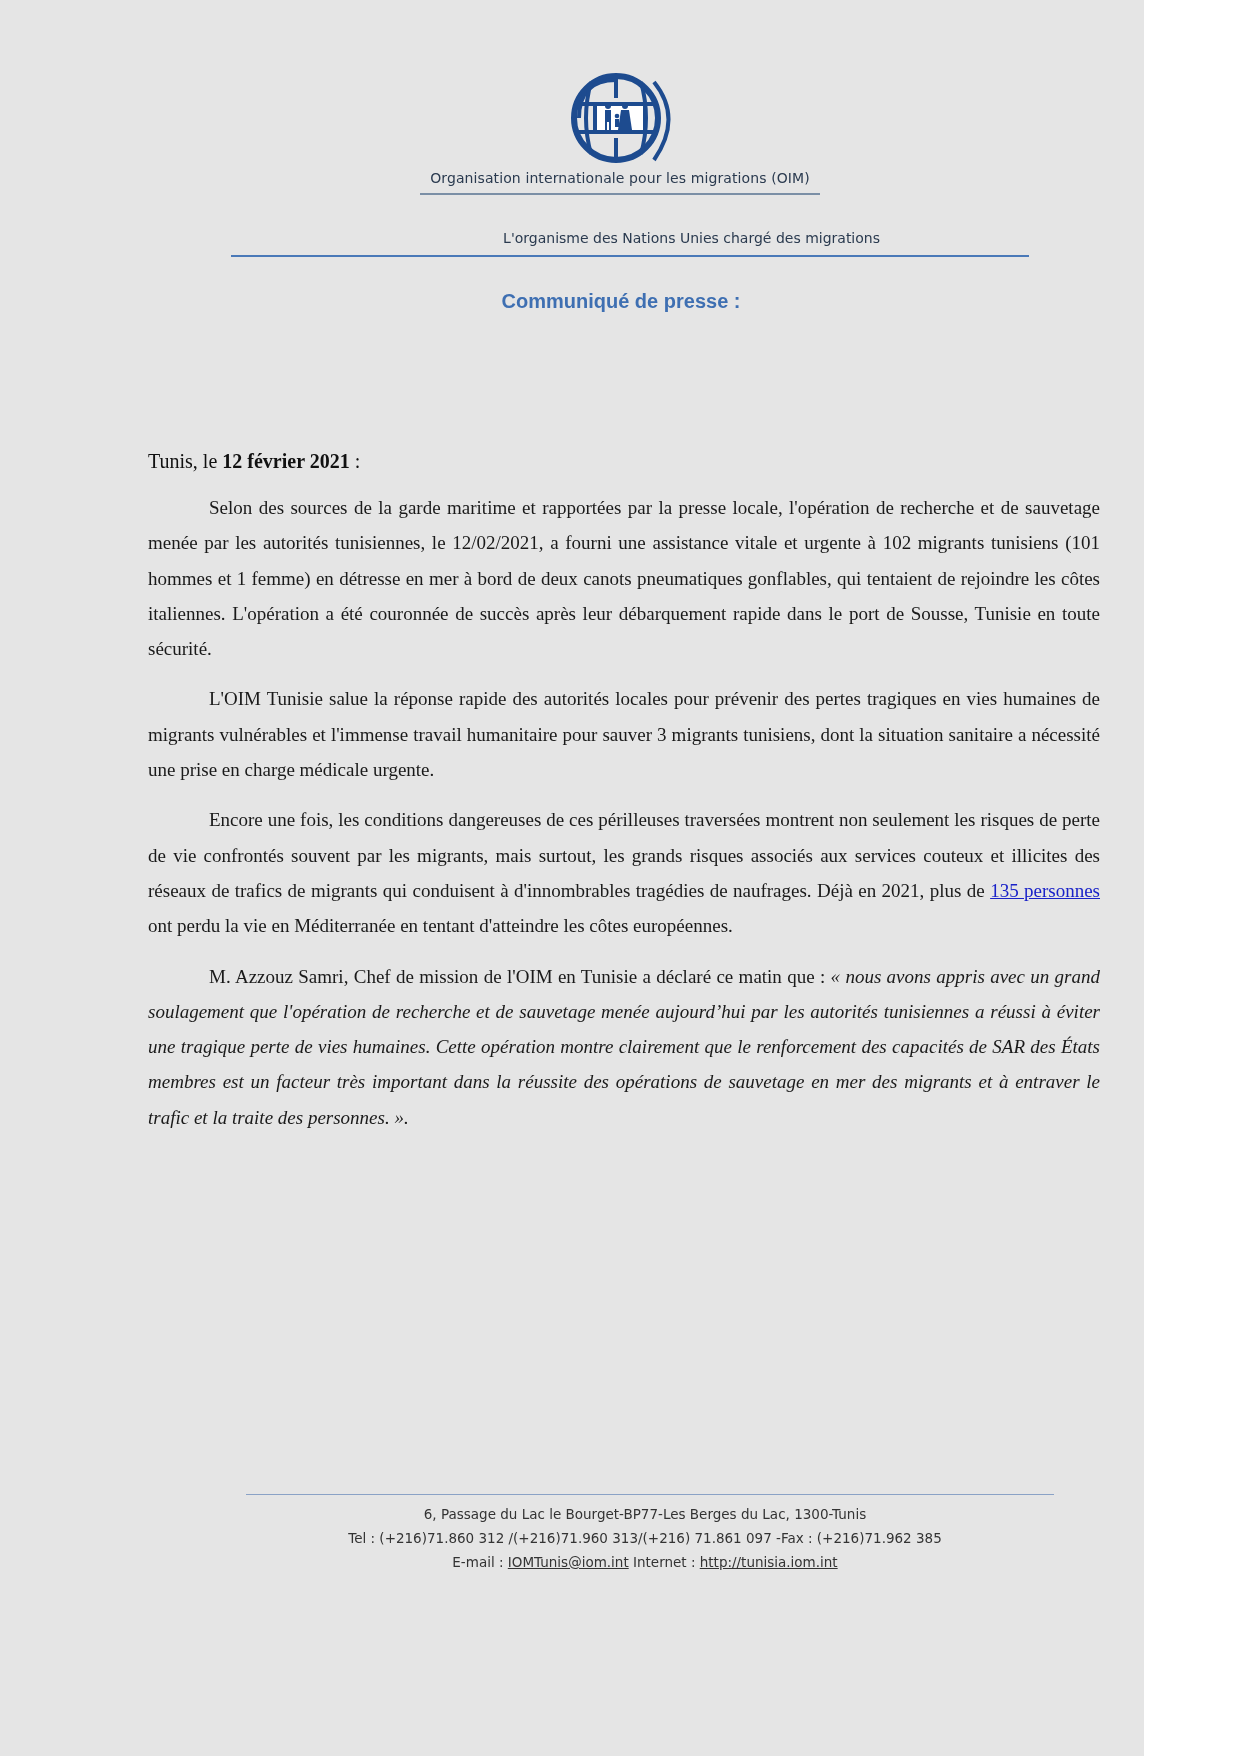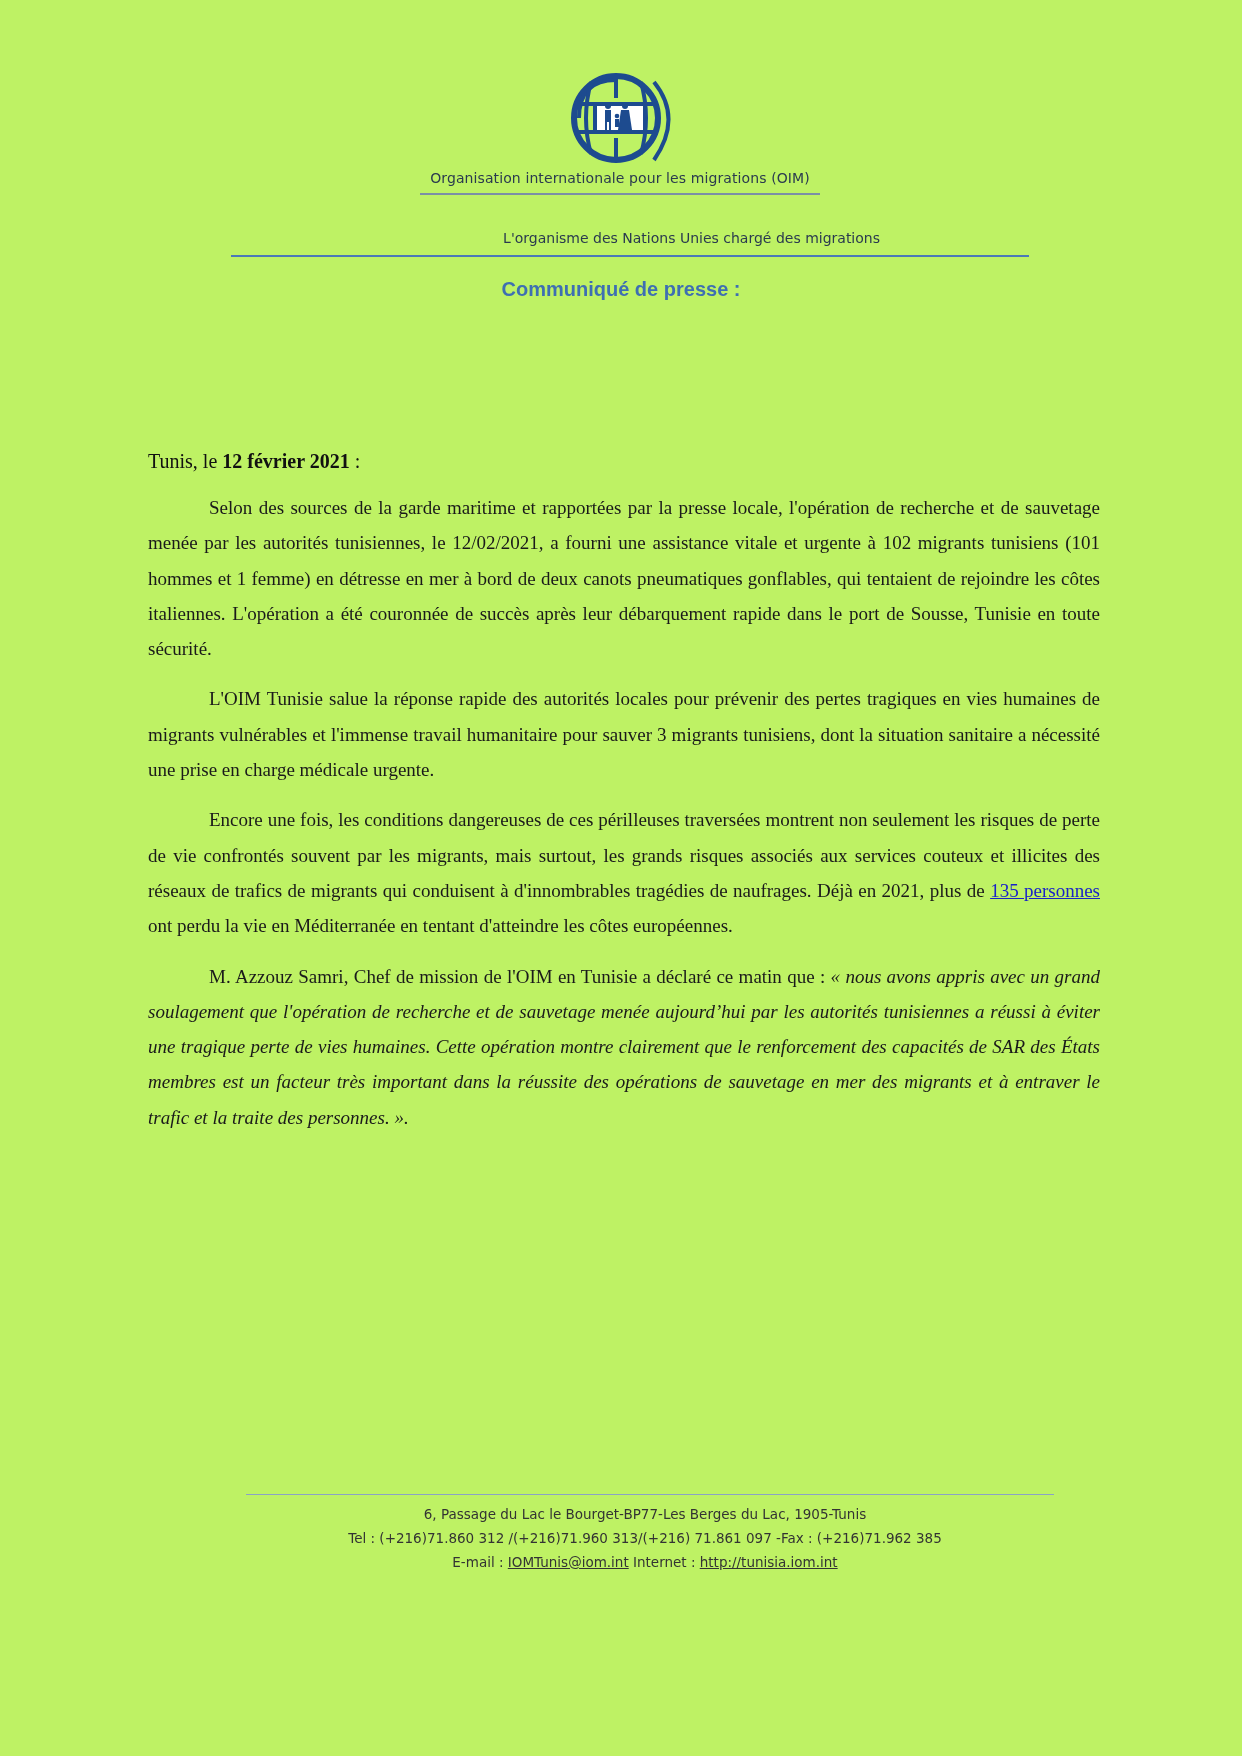--- a/index.html
+++ b/index.html
@@ -1,28 +1,28 @@
 <!DOCTYPE html>
 <html><head>
 <meta charset="utf-8">
 <style>
   html, body { margin: 0; padding: 0; background: #ffffff; }
   body { width: 1242px; height: 1756px; position: relative; overflow: hidden; }
-  .page { position: absolute; left: 0; top: 0; width: 1242px; height: 1756px; background: #bef264; }
+  .page { position: absolute; left: 0; top: 0; width: 1144px; height: 1756px; background: #e5e5e5; }
 
   .logo { position: absolute; left: 561px; top: 68px; width: 122px; height: 100px; }
   .org-line1 { position: absolute; left: 360px; top: 170px; width: 520px; text-align: center;
     font-family: "DejaVu Sans", sans-serif; font-size: 14px; color: #2a3a4f; letter-spacing: 0.1px; }
   .org-rule { position: absolute; left: 420px; top: 193px; width: 400px; height: 2px; background: #7b8fa6; }
   .org-line2 { position: absolute; left: 360px; top: 198px; width: 520px; text-align: right;
     font-family: "DejaVu Sans", sans-serif; font-size: 14px; color: #2a3a4f; margin-top: 32px; }
 
   .header-rule { position: absolute; left: 231px; top: 255px; width: 798px; height: 2px; background: #4a79b8; }
 
-  .press-label { position: absolute; left: 0; top: 278px; width: 1242px; text-align: center;
+  .press-label { position: absolute; left: 0; top: 290px; width: 1242px; text-align: center;
     font-family: "Liberation Sans", sans-serif; font-weight: bold; font-size: 20px; color: #3e6fb2; }
 
   .headline { position: absolute; left: 136px; top: 326px; width: 980px;
     font-family: "Liberation Sans", sans-serif; font-weight: bold; font-size: 24.5px; line-height: 35px; color: #3e6fb2; }
 
   .dateline { position: absolute; left: 148px; top: 450px;
     font-family: "Liberation Serif", serif; font-size: 20px; color: #111; }
   .dateline b { font-weight: bold; }
 
   .body { position: absolute; left: 148px; top: 490px; width: 952px;
@@ -80,17 +80,17 @@
 
   <div class="body">
     <p>Selon des sources de la garde maritime et rapportées par la presse locale, l'opération de recherche et de sauvetage menée par les autorités tunisiennes, le 12/02/2021, a fourni une assistance vitale et urgente à 102 migrants tunisiens (101 hommes et 1 femme) en détresse en mer à bord de deux canots pneumatiques gonflables, qui tentaient de rejoindre les côtes italiennes. L'opération a été couronnée de succès après leur débarquement rapide dans le port de Sousse, Tunisie en toute sécurité.</p>
     <p>L'OIM Tunisie salue la réponse rapide des autorités locales pour prévenir des pertes tragiques en vies humaines de migrants vulnérables et l'immense travail humanitaire pour sauver 3 migrants tunisiens, dont la situation sanitaire a nécessité une prise en charge médicale urgente.</p>
     <p><span>Encore une fois, les conditions dangereuses de ces périlleuses traversées montrent non seulement les risques de perte de vie confrontés souvent par les migrants, mais surtout, les grands risques associés aux services couteux et illicites des réseaux de trafics de migrants qui conduisent à d'innombrables tragédies de naufrages. Déjà en 2021, plus de </span><a>135 personnes</a><span> ont perdu la vie en Méditerranée en tentant d'atteindre les côtes européennes.</span></p>
     <p><span>M. Azzouz Samri, Chef de mission de l'OIM en Tunisie a déclaré ce matin que : </span><em>« nous avons appris avec un grand soulagement que l'opération de recherche et de sauvetage menée aujourd’hui par les autorités tunisiennes a réussi à éviter une tragique perte de vies humaines. Cette opération montre clairement que le renforcement des capacités de SAR des États membres est un facteur très important dans la réussite des opérations de sauvetage en mer des migrants et à entraver le trafic et la traite des personnes. ».</em></p>
   </div>
 
   <div class="footer-rule"></div>
   <div class="footer">
-    <div>6, Passage du Lac le Bourget-BP77-Les Berges du Lac, 1905-Tunis</div>
+    <div>6, Passage du Lac le Bourget-BP77-Les Berges du Lac, 1300-Tunis</div>
     <div>Tel : (+216)71.860 312 /(+216)71.960 313/(+216) 71.861 097 -Fax : (+216)71.962 385</div>
     <div><span>E-mail : </span><a>IOMTunis@iom.int</a><span> Internet : </span><a>http://tunisia.iom.int</a></div>
   </div>
 </div>
 
 </body></html>

